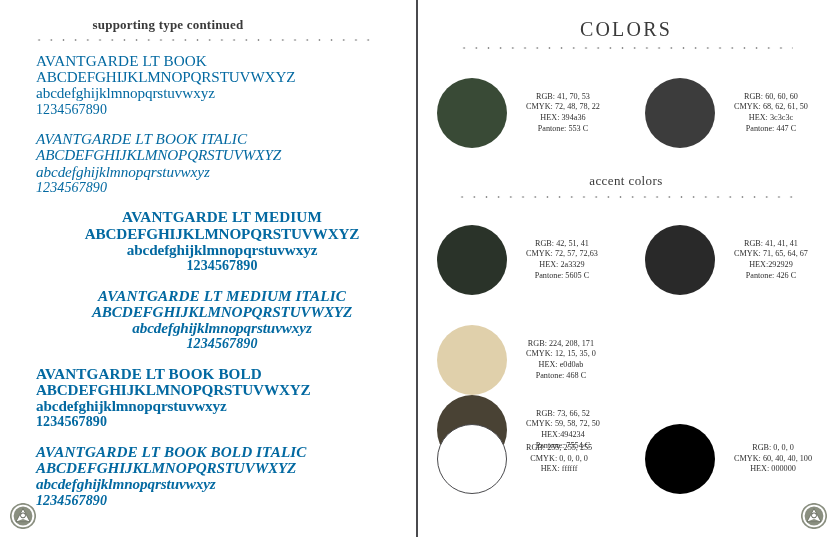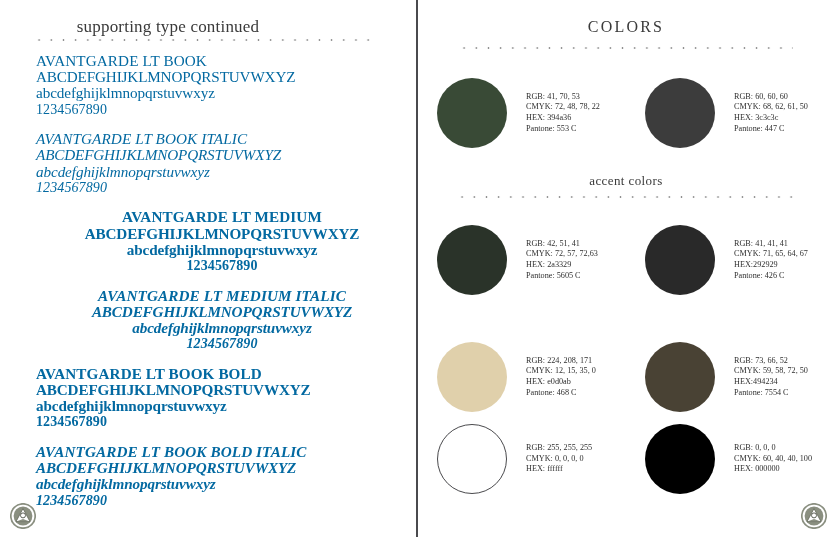--- a/index.html
+++ b/index.html
@@ -56,22 +56,23 @@
     left: 0;
     top: 0;
     width: 416px;
     height: 537px;
   }
   .left-title {
     position: absolute;
     left: 0;
     top: 17px;
     width: 336px;
-    font-size: 17px;
+    font-size: 13px;
     letter-spacing: 0.2px;
+    font-weight: bold;
   }
   .left-rule {
     position: absolute;
     left: 33px;
     top: 39px;
     width: 344px;
   }
 
   .type-specs {
     position: absolute;
@@ -112,21 +113,21 @@
     left: 418px;
     top: 0;
     width: 416px;
     height: 537px;
   }
   .colors-title {
     position: absolute;
     left: 0;
     top: 18px;
     width: 416px;
-    font-size: 16px;
+    font-size: 20px;
     letter-spacing: 2.2px;
   }
   .colors-rule {
     position: absolute;
     left: 40px;
     top: 47px;
     width: 335px;
   }
 
   .accent-title {
@@ -148,20 +149,21 @@
   .swatch-row {
     position: absolute;
     display: flex;
     width: 416px;
     left: 0;
   }
   .swatch-cell {
     display: flex;
     align-items: center;
     width: 208px;
+    text-align: center;
   }
   .swatch-cell .disc-wrap {
     width: 108px;
     display: flex;
     justify-content: center;
   }
   .disc {
     width: 70px;
     height: 70px;
     border-radius: 50%;
@@ -175,21 +177,21 @@
     font-size: 8.2px;
     line-height: 10.6px;
     color: #2f2f2f;
     white-space: nowrap;
   }
   .swatch-info span { display: block; }
 
   
   .row-primary { top: 78px; }
   .row-accent1 { top: 225px; }
-  .row-accent2 { top: 342px; }
+  .row-accent2 { top: 325px; flex-direction: column; }
   .row-accent3 { top: 424px; }
 
   
   .logo-badge {
     position: absolute;
     width: 26px;
     height: 26px;
   }
   .logo-left  { left: 10px;  top: 503px; }
   .logo-right { left: 383px; top: 503px; }

